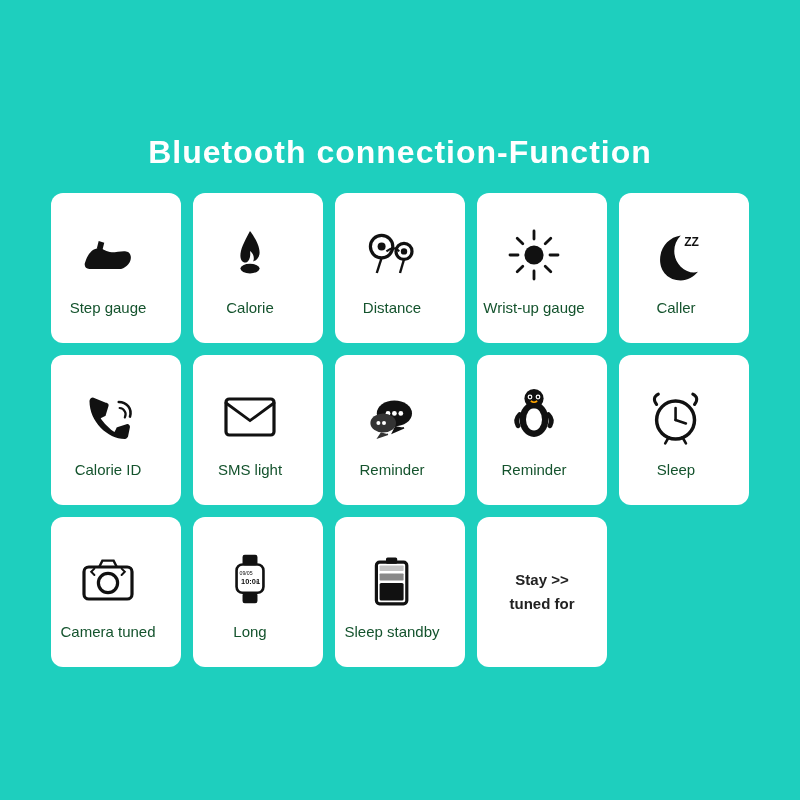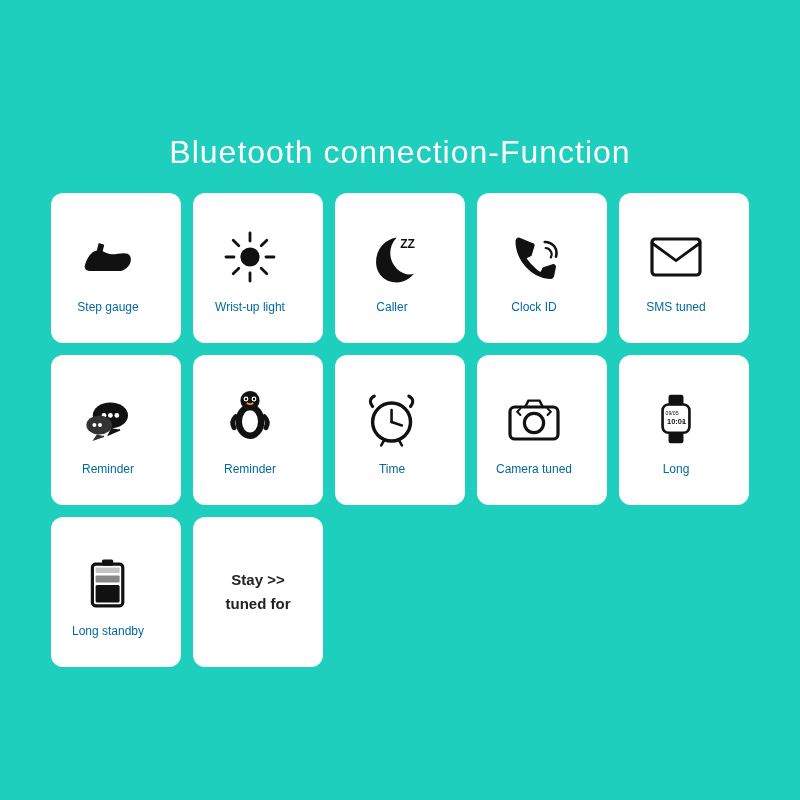--- a/index.html
+++ b/index.html
@@ -10,21 +10,21 @@
       font-family: Arial, sans-serif;
       display: flex;
       flex-direction: column;
       align-items: center;
       justify-content: center;
       overflow: hidden;
     }
     .title {
       color: white;
       font-size: 32px;
-      font-weight: 400;
+      font-weight: 700;
       letter-spacing: 1px;
       margin-bottom: 22px;
       text-align: center;
     }
     .grid {
       display: grid;
       grid-template-columns: repeat(5, 130px);
       grid-template-rows: repeat(3, 150px);
       gap: 12px;
     }
@@ -46,22 +46,22 @@
       display: flex;
       align-items: center;
       justify-content: center;
       height: 70px;
     }
     .icon-area svg {
       width: 56px;
       height: 56px;
     }
     .card-label {
-      font-size: 12px;
-      color: #0369a1;
+      font-size: 15px;
+      color: #14532d;
       text-align: left;
       line-height: 1.3;
     }
     .last-card {
       background: white;
       border-radius: 12px;
       display: flex;
       align-items: center;
       justify-content: center;
       padding: 10px 6px;
@@ -80,64 +80,87 @@
 
 <div class="grid" id="grid-container">
 <div class="card">
       <div class="icon-area">
         <svg viewBox="0 0 60 50" fill="none" xmlns="http://www.w3.org/2000/svg">
       <path d="M5 35 C5 35 8 20 18 18 C24 17 28 22 34 22 C42 22 52 18 54 25 C56 30 52 38 44 40 L10 40 C7 40 5 38 5 35Z" fill="#111"></path>
       <path d="M18 18 L20 10 L26 12 L24 20" fill="#111"></path>
     </svg>
       </div>
       <span class="card-label">Step gauge</span>
+    </div>
+    <div class="card">
+      <div class="icon-area">
+        <svg viewBox="0 0 60 70" fill="none" xmlns="http://www.w3.org/2000/svg">
+      <path d="M30 5 C30 5 42 20 42 32 C42 38 38 42 34 43 C36 38 34 33 30 30 C30 30 32 40 26 44 C22 46 18 42 18 36 C18 28 22 20 30 5Z" fill="#111"></path>
+      <ellipse cx="30" cy="52" rx="12" ry="6" fill="#111"></ellipse>
+    </svg>
+      </div>
+      <span class="card-label">Calorie</span>
+    </div>
+    <div class="card">
+      <div class="icon-area">
+        <svg viewBox="0 0 70 65" fill="none" xmlns="http://www.w3.org/2000/svg">
+      <circle cx="22" cy="22" r="14" stroke="#111" stroke-width="4" fill="none"></circle>
+      <circle cx="22" cy="22" r="5" fill="#111"></circle>
+      <path d="M22 36 L16 55" stroke="#111" stroke-width="3"></path>
+      <circle cx="50" cy="28" r="10" stroke="#111" stroke-width="4" fill="none"></circle>
+      <circle cx="50" cy="28" r="4" fill="#111"></circle>
+      <path d="M50 38 L45 55" stroke="#111" stroke-width="3"></path>
+      <path d="M28 28 Q38 20 44 28" stroke="#111" stroke-width="2.5" fill="none"></path>
+    </svg>
+      </div>
+      <span class="card-label">Distance</span>
     </div>
     <div class="card">
       <div class="icon-area">
         <svg viewBox="0 0 70 70" fill="none" xmlns="http://www.w3.org/2000/svg">
       <circle cx="35" cy="35" r="12" fill="#111"></circle>
       <line x1="35" y1="5" x2="35" y2="15" stroke="#111" stroke-width="3.5" stroke-linecap="round"></line>
       <line x1="35" y1="55" x2="35" y2="65" stroke="#111" stroke-width="3.5" stroke-linecap="round"></line>
       <line x1="5" y1="35" x2="15" y2="35" stroke="#111" stroke-width="3.5" stroke-linecap="round"></line>
       <line x1="55" y1="35" x2="65" y2="35" stroke="#111" stroke-width="3.5" stroke-linecap="round"></line>
       <line x1="14" y1="14" x2="21" y2="21" stroke="#111" stroke-width="3.5" stroke-linecap="round"></line>
       <line x1="49" y1="49" x2="56" y2="56" stroke="#111" stroke-width="3.5" stroke-linecap="round"></line>
       <line x1="56" y1="14" x2="49" y2="21" stroke="#111" stroke-width="3.5" stroke-linecap="round"></line>
       <line x1="21" y1="49" x2="14" y2="56" stroke="#111" stroke-width="3.5" stroke-linecap="round"></line>
     </svg>
       </div>
-      <span class="card-label">Wrist-up light</span>
+      <span class="card-label">Wrist-up gauge</span>
     </div>
     <div class="card">
       <div class="icon-area">
         <svg viewBox="0 0 65 65" fill="none" xmlns="http://www.w3.org/2000/svg">
       <path d="M38 10 C24 12 14 24 14 38 C14 52 24 62 38 62 C46 62 53 58 58 52 C52 54 44 52 38 46 C28 36 28 20 38 10Z" fill="#111"></path>
       <text x="42" y="22" font-size="14" fill="#111" font-weight="bold">ZZ</text>
     </svg>
       </div>
       <span class="card-label">Caller</span>
     </div>
     <div class="card">
       <div class="icon-area">
         <svg viewBox="0 0 65 65" fill="none" xmlns="http://www.w3.org/2000/svg">
       <path d="M15 10 C13 10 11 12 11 14 C11 38 32 58 52 58 C54 58 56 56 56 54 L58 44 C58 42 56 40 54 41 L44 44 C43 44 42 45 42 46 L40 50 C36 48 26 38 24 34 L28 32 C29 32 30 31 30 30 L33 20 C34 18 32 16 30 16 Z" fill="#111"></path>
       <path d="M45 15 Q52 15 56 20 Q60 25 58 32" stroke="#111" stroke-width="3" fill="none" stroke-linecap="round"></path>
       <path d="M46 22 Q50 22 52 26 Q54 29 52 33" stroke="#111" stroke-width="2.5" fill="none" stroke-linecap="round"></path>
     </svg>
       </div>
-      <span class="card-label">Clock ID</span>
+      <span class="card-label">Calorie ID</span>
     </div>
     <div class="card">
       <div class="icon-area">
         <svg viewBox="0 0 70 55" fill="none" xmlns="http://www.w3.org/2000/svg">
       <rect x="5" y="5" width="60" height="45" rx="4" stroke="#111" stroke-width="4" fill="none"></rect>
       <path d="M5 10 L35 32 L65 10" stroke="#111" stroke-width="3.5" fill="none" stroke-linecap="round"></path>
     </svg>
       </div>
-      <span class="card-label">SMS tuned</span>
+      <span class="card-label">SMS light</span>
     </div>
     <div class="card">
       <div class="icon-area">
         <svg viewBox="0 0 70 65" fill="none" xmlns="http://www.w3.org/2000/svg">
       <ellipse cx="38" cy="28" rx="22" ry="16" fill="#111"></ellipse>
       <circle cx="30" cy="28" r="3" fill="white"></circle>
       <circle cx="38" cy="28" r="3" fill="white"></circle>
       <circle cx="46" cy="28" r="3" fill="white"></circle>
       <path d="M40 44 L36 52 L50 46" stroke="#111" stroke-width="2" fill="#111"></path>
       <ellipse cx="24" cy="40" rx="16" ry="12" fill="#333"></ellipse>
@@ -170,21 +193,21 @@
         <svg viewBox="0 0 65 65" fill="none" xmlns="http://www.w3.org/2000/svg">
       <circle cx="32" cy="36" r="22" stroke="#111" stroke-width="4" fill="none"></circle>
       <line x1="32" y1="36" x2="32" y2="22" stroke="#111" stroke-width="3" stroke-linecap="round"></line>
       <line x1="32" y1="36" x2="44" y2="40" stroke="#111" stroke-width="3" stroke-linecap="round"></line>
       <path d="M10 18 Q4 10 12 6" stroke="#111" stroke-width="3.5" fill="none" stroke-linecap="round"></path>
       <path d="M54 18 Q60 10 52 6" stroke="#111" stroke-width="3.5" fill="none" stroke-linecap="round"></path>
       <path d="M24 56 L20 63" stroke="#111" stroke-width="3" stroke-linecap="round"></path>
       <path d="M40 56 L44 63" stroke="#111" stroke-width="3" stroke-linecap="round"></path>
     </svg>
       </div>
-      <span class="card-label">Time</span>
+      <span class="card-label">Sleep</span>
     </div>
     <div class="card">
       <div class="icon-area">
         <svg viewBox="0 0 70 58" fill="none" xmlns="http://www.w3.org/2000/svg">
       <rect x="5" y="14" width="60" height="40" rx="6" stroke="#111" stroke-width="4" fill="none"></rect>
       <circle cx="35" cy="34" r="12" stroke="#111" stroke-width="4" fill="none"></circle>
       <path d="M24 14 L28 6 L42 6 L46 14" stroke="#111" stroke-width="3" fill="none"></path>
       <path d="M18 24 L14 20 L18 16" stroke="#111" stroke-width="2.5" fill="none" stroke-linecap="round"></path>
       <path d="M52 24 L56 20 L52 16" stroke="#111" stroke-width="2.5" fill="none" stroke-linecap="round"></path>
     </svg>
@@ -207,18 +230,18 @@
     <div class="card">
       <div class="icon-area">
         <svg viewBox="0 0 55 70" fill="none" xmlns="http://www.w3.org/2000/svg">
       <rect x="8" y="14" width="38" height="52" rx="4" stroke="#111" stroke-width="4" fill="none"></rect>
       <rect x="20" y="8" width="14" height="8" rx="2" fill="#111"></rect>
       <rect x="12" y="40" width="30" height="22" rx="2" fill="#111"></rect>
       <rect x="12" y="28" width="30" height="9" rx="1" fill="#111" opacity="0.5"></rect>
       <rect x="12" y="18" width="30" height="7" rx="1" fill="#111" opacity="0.25"></rect>
     </svg>
       </div>
-      <span class="card-label">Long standby</span>
+      <span class="card-label">Sleep standby</span>
     </div>
     <div class="card last-card">
       <span class="card-label" style="font-size:15px;font-weight:bold;line-height:1.6;text-align:center;">Stay &gt;&gt;<br>tuned for</span>
     </div>
   </div>
 
 </body></html>

